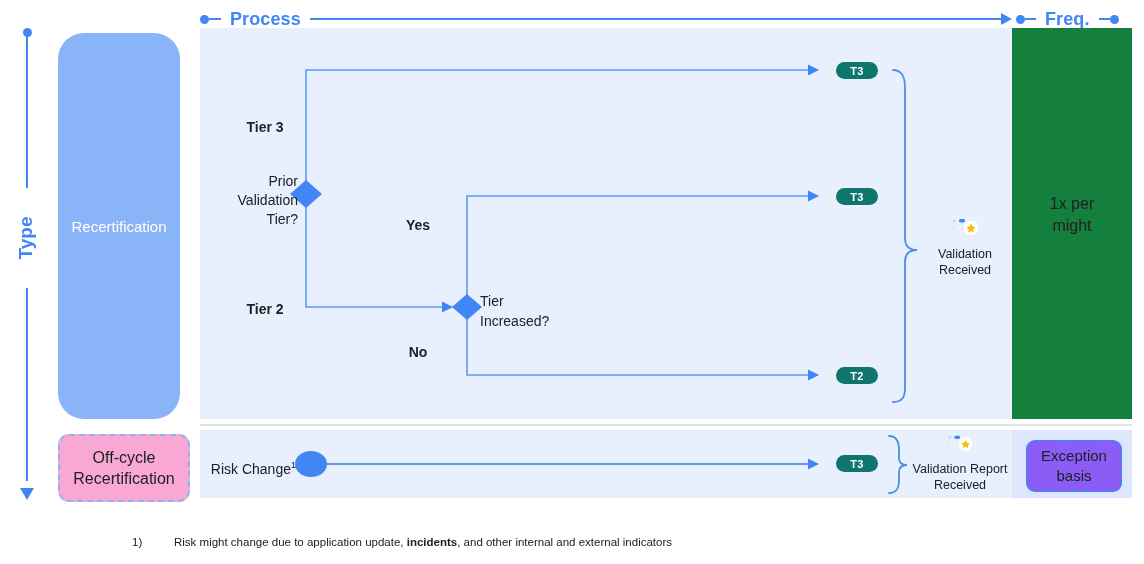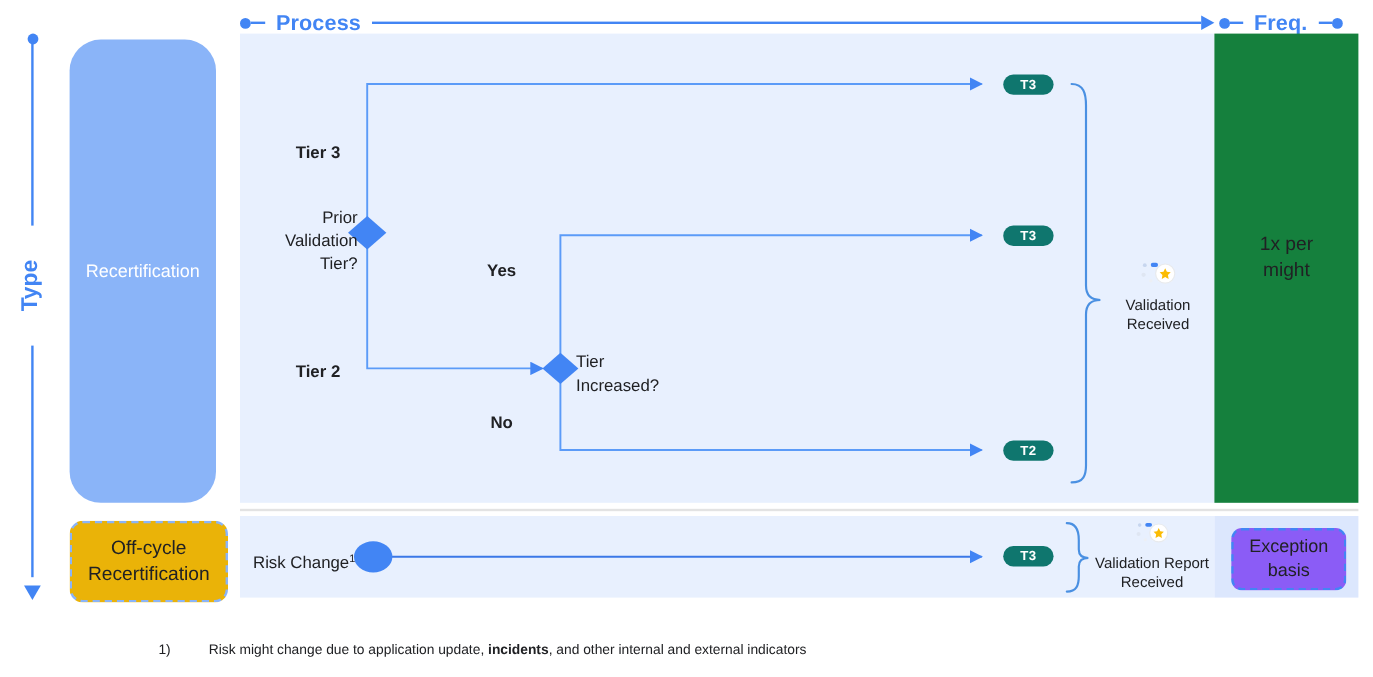--- a/index.html
+++ b/index.html
@@ -38,21 +38,21 @@
   }
 
   
   #recert-block{
     left:58px;top:33px;width:122px;height:386px;border-radius:26px;background:#8ab4f8;
     display:flex;align-items:center;justify-content:center;
   }
   #recert-block .lbl{color:#ffffff;font-size:15px;font-weight:400;text-align:center;}
   #offcycle-block{
     left:58px;top:434px;width:128px;height:64px;border-radius:11px;
-    border:2px dashed #8ab4f8;background:#eab308;
+    border:2px dashed #8ab4f8;background:#f9a8d4;
     display:flex;align-items:center;justify-content:center;
   }
   #offcycle-block .lbl{color:#202124;font-size:16px;text-align:center;line-height:21px;}
 
   
   #process-main{left:200px;top:28px;width:812px;height:391px;background:#e8f0fe;}
   #process-bottom{left:200px;top:430px;width:812px;height:68px;background:#e8f0fe;}
   #freq-main{left:1012px;top:28px;width:120px;height:391px;background:#15803d;}
   #freq-bottom{left:1012px;top:430px;width:120px;height:68px;background:#dce7fd;}
   #panel-divider{left:200px;top:424px;width:932px;height:2px;background:#e3e3e3;}

